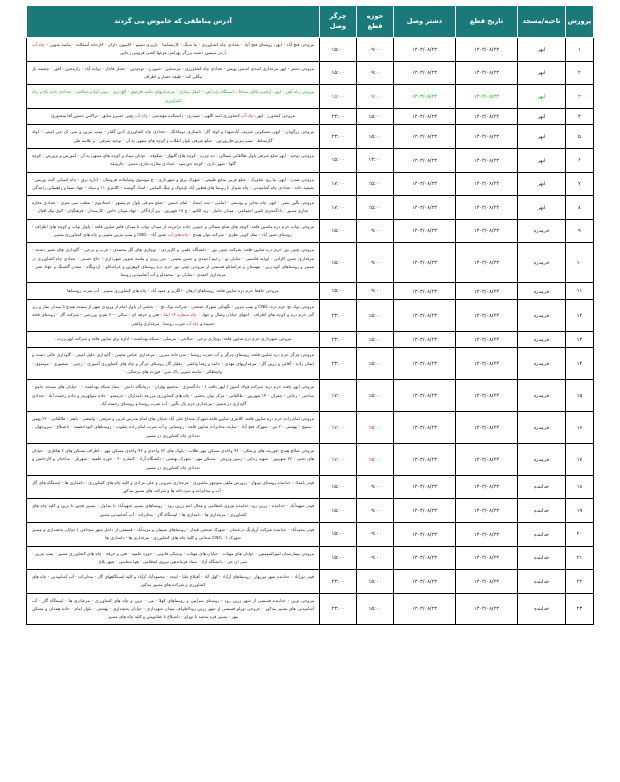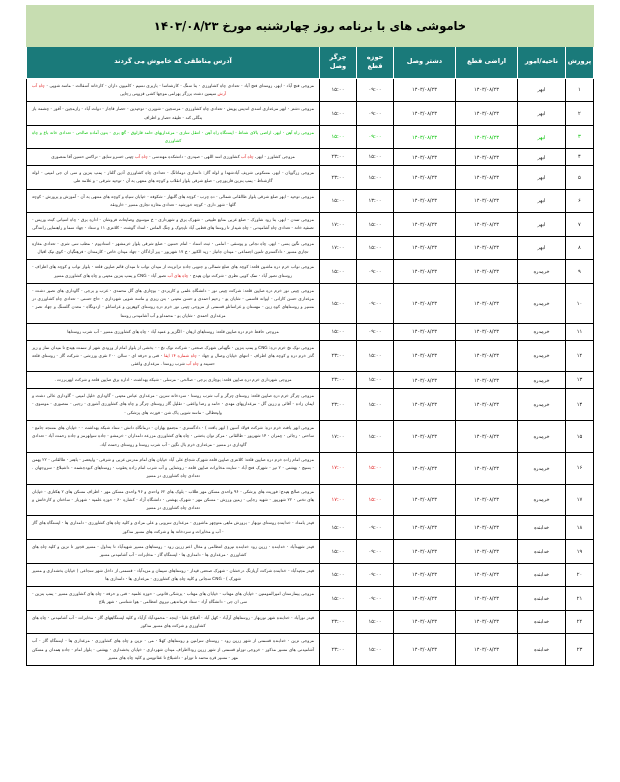--- a/index.html
+++ b/index.html
@@ -88,26 +88,23 @@
       <col class="c-num">
         <col class="c-amor">
         <col class="c-dq">
         <col class="c-dv">
       <col class="c-hq">
         <col class="c-hv">
         <col class="c-addr">
     </colgroup>
     <thead>
       <tr>
-        <th class="title-cell" colspan="7">خاموشی های با برنامه روز چهارشنبه  مورخ ۱۴۰۳/۰۸/۲۳</th>
-      </tr>
-      <tr>
         <th>پرورش</th>
-        <th>ناحیه/امور</th>
-        <th>اراضی قطع</th>
+        <th>ناحیه/مسجد</th>
+        <th>تاریخ قطع</th>
         <th>دشتر وصل</th>
         <th>حوزه قطع</th>
         <th>چرگر وصل</th>
         <th>آدرس مناطقی که خاموش می گردند</th>
       </tr>
     </thead>
     <tbody>
         <tr>
           <td class="num">۱</td>
           <td class="amor">ابهر</td>

